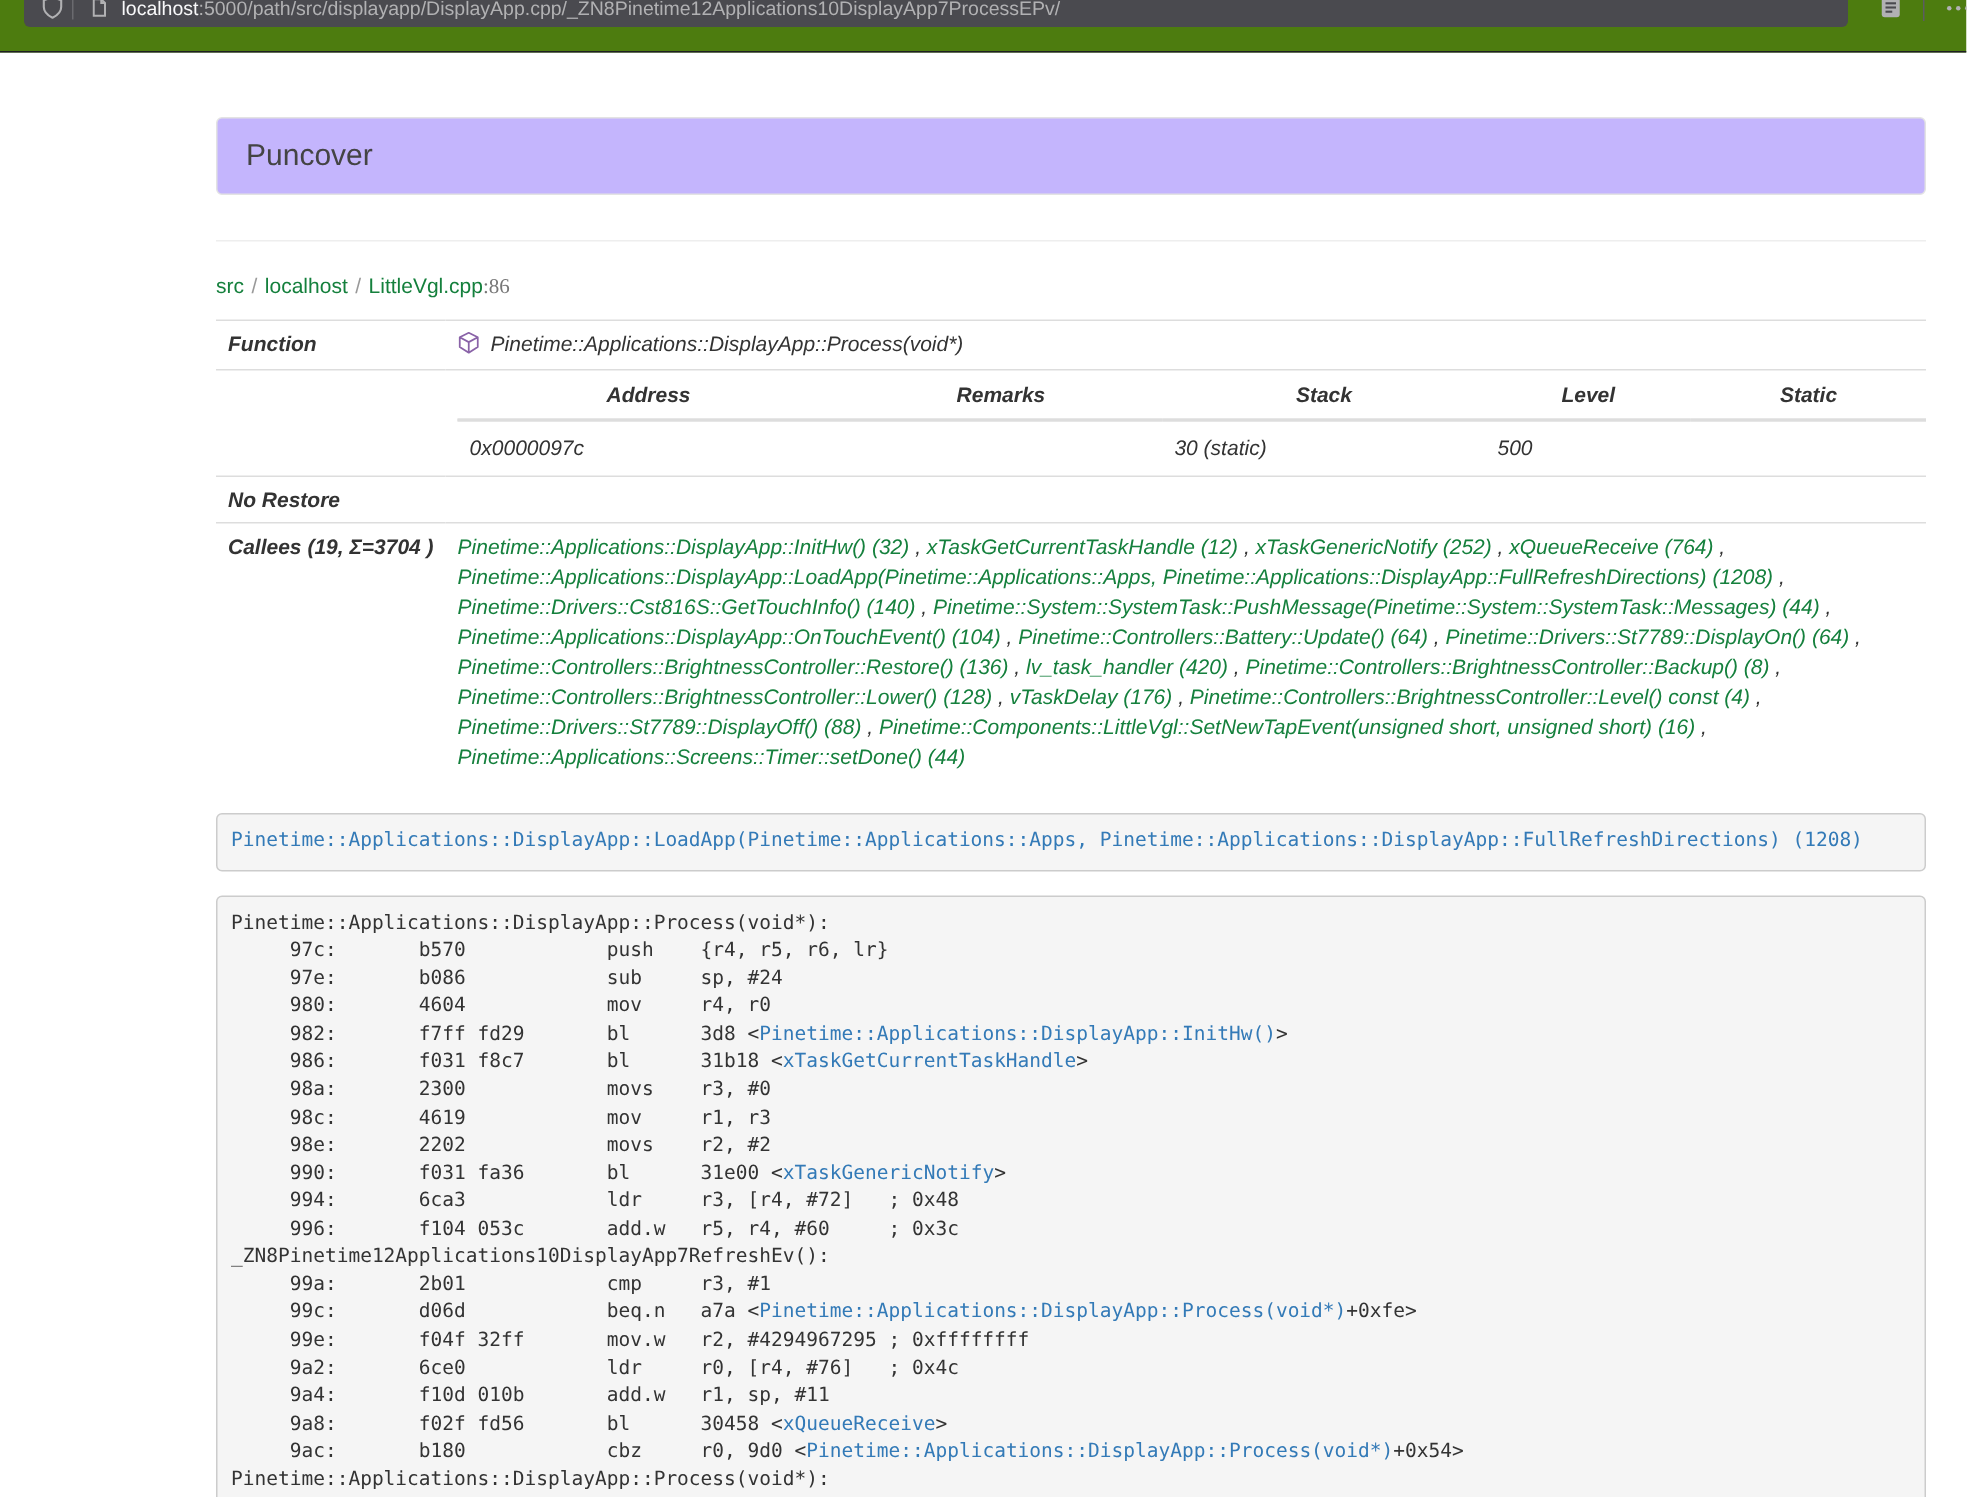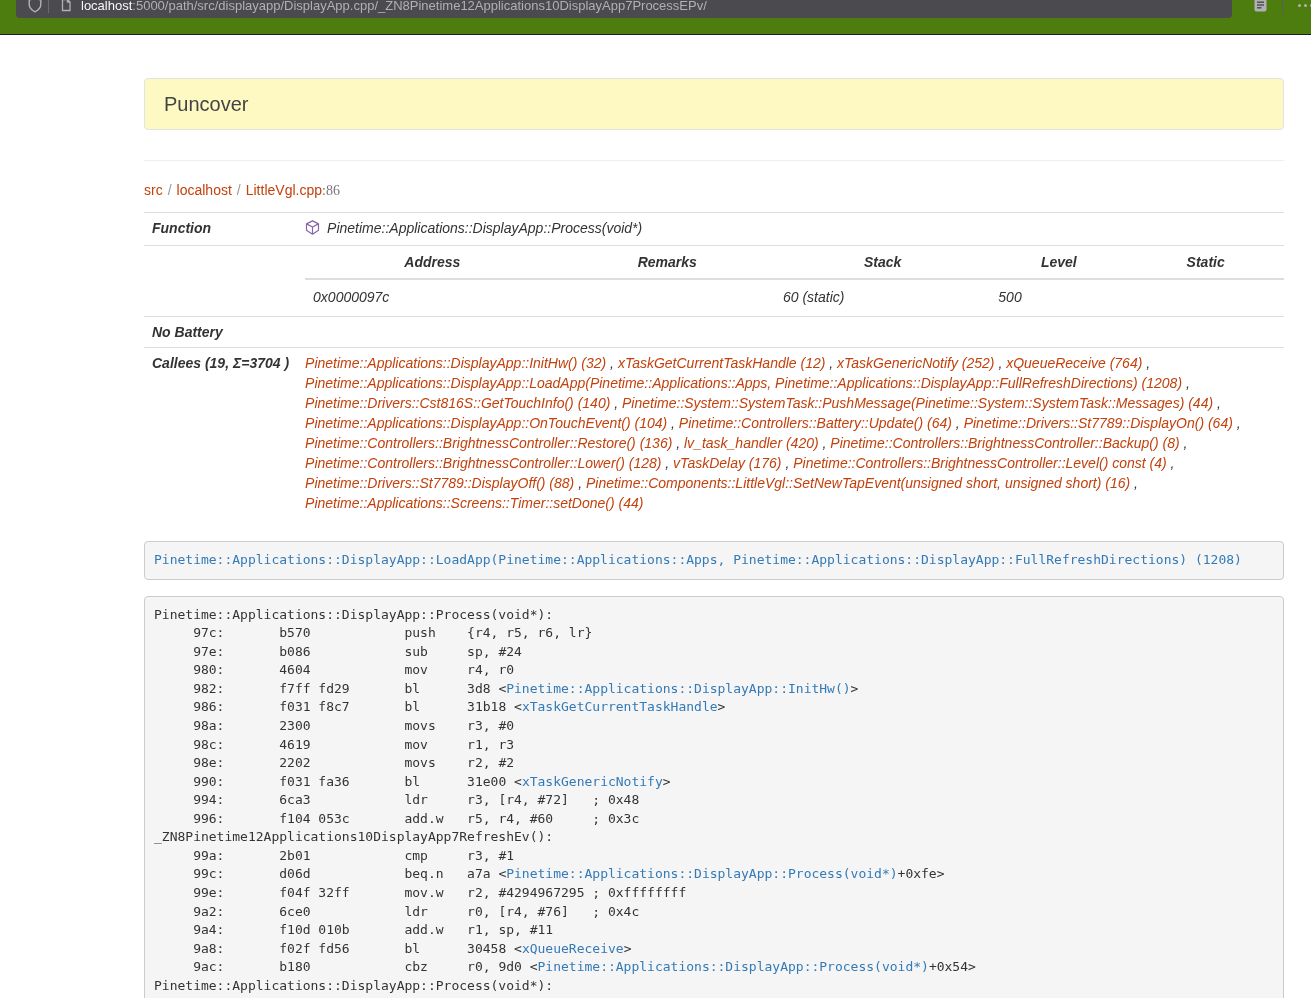--- a/index.html
+++ b/index.html
@@ -24,28 +24,28 @@
   .url-text .host { color:#f9f9fa; }
   .toolbar-actions { display:flex; align-items:center; margin-left:14px; }
   .tb-btn { width:28px; height:26px; display:flex; align-items:center; justify-content:center; border-radius:3px; }
   .tb-divider { width:1px; height:18px; background:#5c5c61; margin:0 8px; }
   .dots { display:flex; gap:3px; }
   .dots i { width:3px; height:3px; border-radius:50%; background:#b1b1b3; display:block; }
 
   
   .container { margin-left:144px; width:1140px; }
   .well {
-    margin-top:43px; background:#fef9c3; border:1px solid #e3e3e3;
+    margin-top:43px; background:#c4b5fd; border:1px solid #e3e3e3;
     border-radius:4px; padding:13px 19px; min-height:52px;
   }
   .well h1 { margin:0; font-size:20px; font-weight:400; color:#444; line-height:24px; }
   hr.rule { border:0; border-top:1px solid #eee; margin:30px 0 21px; }
 
   .breadcrumb-line { margin:0 0 13px; font-size:14px; }
-  a { color:#c2410c; text-decoration:none; cursor:pointer; }
+  a { color:#15803d; text-decoration:none; cursor:pointer; }
   .bc-sep { color:#999; margin:0 5px; }
   .bc-suffix { color:#777;font-family:Liberation Serif, serif; }
 
   table.outer { width:100%; border-collapse:collapse; }
   table.outer > tbody > tr > th,
   table.outer > tbody > tr > td {
     border-top:1px solid #ddd; padding:5px 8px; text-align:left; vertical-align:top;
     font-size:14px; line-height:20px;font-style:italic;
   }
   table.outer > tbody > tr > th { width:148px; font-weight:700; color:#333; white-space:nowrap; }
@@ -146,30 +146,30 @@
                 <th class="col-remarks">Remarks</th>
                 <th class="col-stack">Stack</th>
                 <th class="col-code">Level</th>
                 <th class="col-static">Static</th>
               </tr>
             </thead>
             <tbody>
               <tr>
                 <td>0x0000097c</td>
                 <td></td>
-                <td>60 (static)</td>
+                <td>30 (static)</td>
                 <td>500</td>
                 <td></td>
               </tr>
             </tbody>
           </table>
         </td>
       </tr>
       <tr>
-        <th>No Battery</th>
+        <th>No Restore</th>
         <td></td>
       </tr>
       <tr>
         <th>Callees (19, Σ=3704 )</th>
         <td class="callees-cell"><a>Pinetime::Applications::DisplayApp::InitHw() (32)</a><span class="callee-sep"> , </span><a>xTaskGetCurrentTaskHandle (12)</a><span class="callee-sep"> , </span><a>xTaskGenericNotify (252)</a><span class="callee-sep"> , </span><a>xQueueReceive (764)</a><span class="callee-sep"> , </span><a>Pinetime::Applications::DisplayApp::LoadApp(Pinetime::Applications::Apps, Pinetime::Applications::DisplayApp::FullRefreshDirections) (1208)</a><span class="callee-sep"> , </span><a>Pinetime::Drivers::Cst816S::GetTouchInfo() (140)</a><span class="callee-sep"> , </span><a>Pinetime::System::SystemTask::PushMessage(Pinetime::System::SystemTask::Messages) (44)</a><span class="callee-sep"> , </span><a>Pinetime::Applications::DisplayApp::OnTouchEvent() (104)</a><span class="callee-sep"> , </span><a>Pinetime::Controllers::Battery::Update() (64)</a><span class="callee-sep"> , </span><a>Pinetime::Drivers::St7789::DisplayOn() (64)</a><span class="callee-sep"> , </span><a>Pinetime::Controllers::BrightnessController::Restore() (136)</a><span class="callee-sep"> , </span><a>lv_task_handler (420)</a><span class="callee-sep"> , </span><a>Pinetime::Controllers::BrightnessController::Backup() (8)</a><span class="callee-sep"> , </span><a>Pinetime::Controllers::BrightnessController::Lower() (128)</a><span class="callee-sep"> , </span><a>vTaskDelay (176)</a><span class="callee-sep"> , </span><a>Pinetime::Controllers::BrightnessController::Level() const (4)</a><span class="callee-sep"> , </span><a>Pinetime::Drivers::St7789::DisplayOff() (88)</a><span class="callee-sep"> , </span><a>Pinetime::Components::LittleVgl::SetNewTapEvent(unsigned short, unsigned short) (16)</a><span class="callee-sep"> , </span><a>Pinetime::Applications::Screens::Timer::setDone() (44)</a></td>
       </tr>
     </tbody>
   </table>
 
   <pre class="sym-pre"><a>Pinetime::Applications::DisplayApp::LoadApp(Pinetime::Applications::Apps, Pinetime::Applications::DisplayApp::FullRefreshDirections) (1208)</a></pre>

